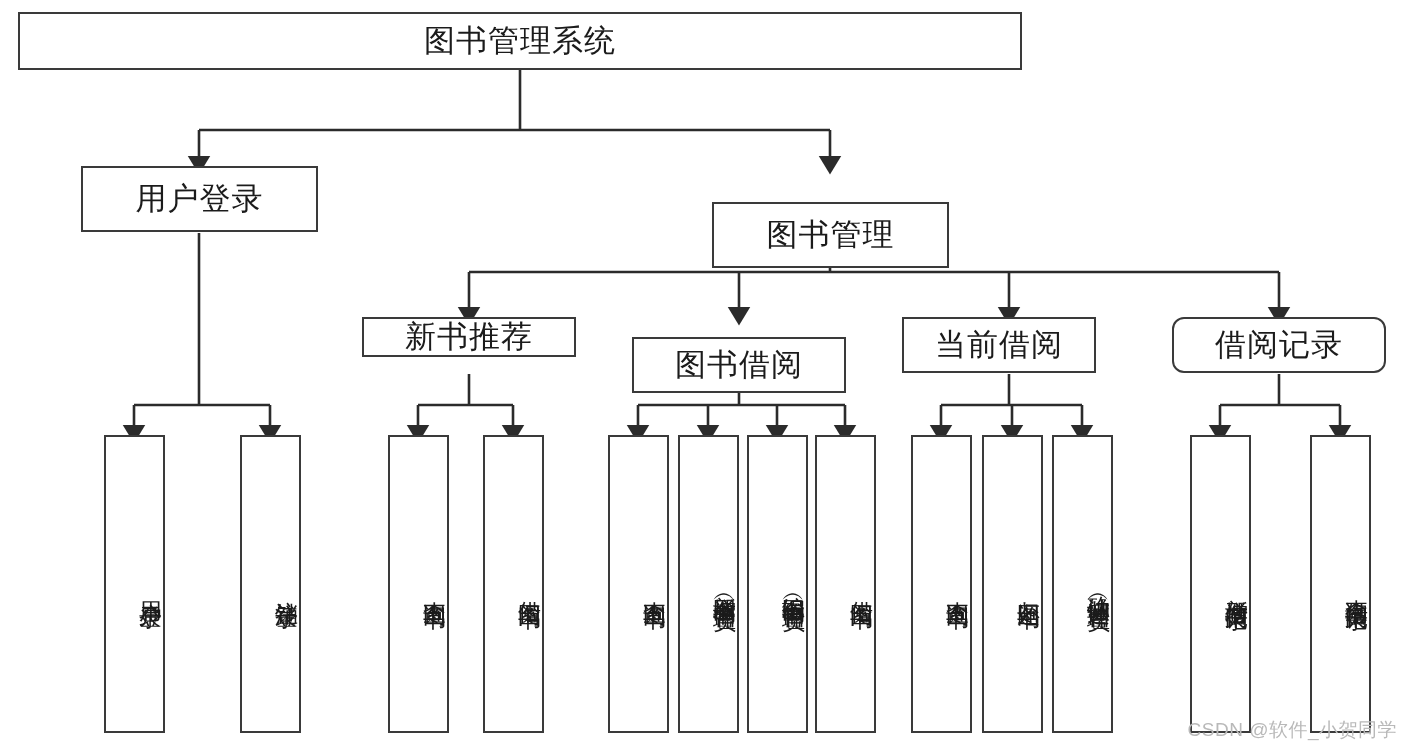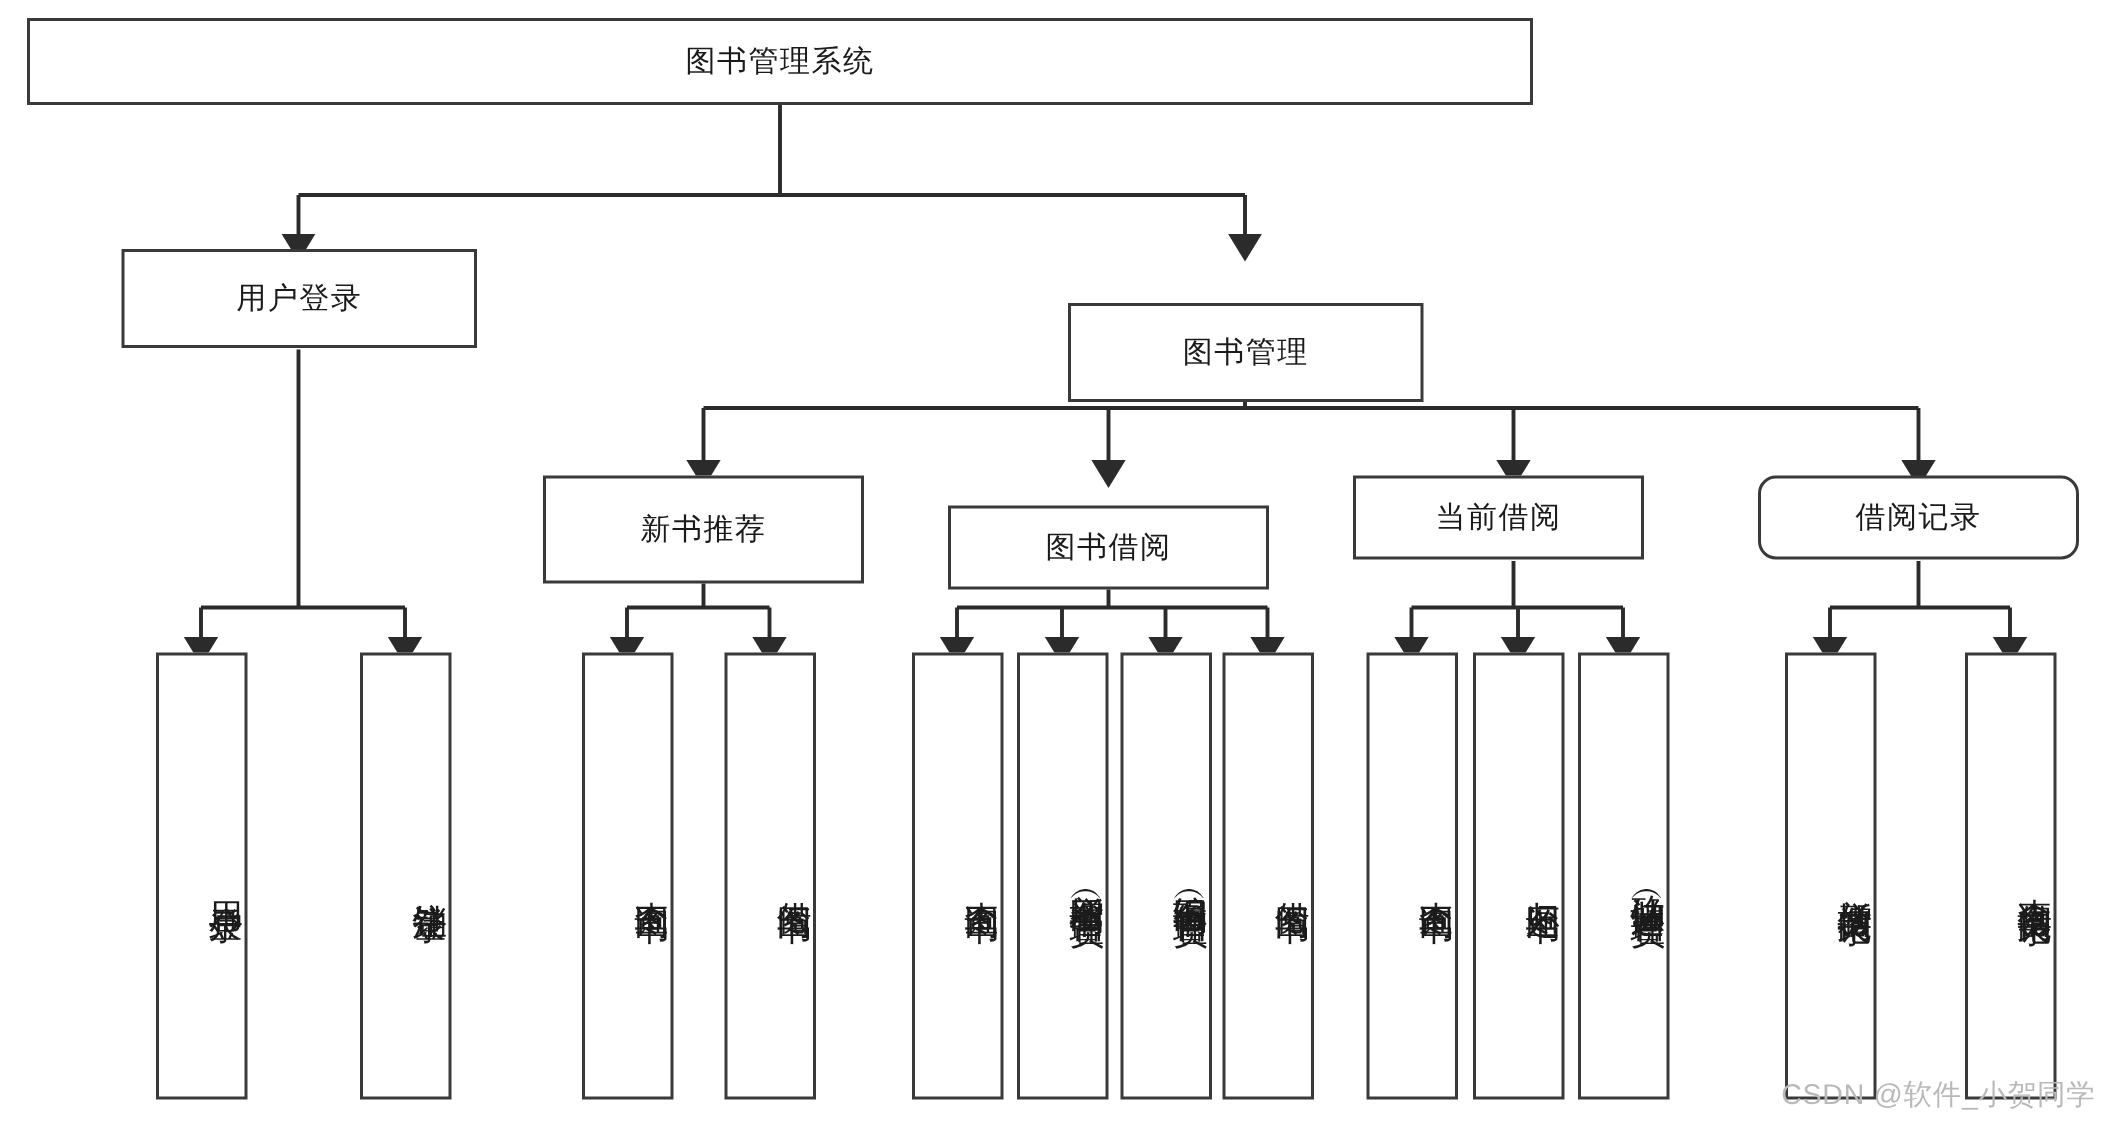--- a/index.html
+++ b/index.html
@@ -17,21 +17,21 @@
     position:absolute;
     box-sizing:border-box;
     background:#ffffff;
     border:2px solid #3a3a3a;
     display:flex;
     align-items:center;
     justify-content:center;
     color:#1b1b1b;
   }
   .node.horiz{
-    font-size:20px;
+    font-size:31px;
     letter-spacing:1px;
     line-height:1.1;
   }
   .node.vert{
     writing-mode:vertical-rl;
     text-orientation:upright;
     font-size:23px;
     line-height:1.12;
     letter-spacing:2px;
     padding-top:6px;
@@ -112,21 +112,21 @@
     <span class="lbl">图书管理系统</span>
   </div>
 
   <div class="node horiz" style="left:81px;top:166px;width:237px;height:66px;">
     <span class="lbl">用户登录</span>
   </div>
   <div class="node horiz" style="left:712px;top:166px;width:237px;height:66px;margin-top:36px;">
     <span class="lbl">图书管理</span>
   </div>
 
-  <div class="node horiz" style="left:362px;top:317px;width:214px;height:72px;">
+  <div class="node horiz" style="left:362px;top:317px;width:214px;height:40px;">
     <span class="lbl">新书推荐</span>
   </div>
   <div class="node horiz" style="left:632px;top:317px;width:214px;height:56px;margin-top:20px;">
     <span class="lbl">图书借阅</span>
   </div>
   <div class="node horiz" style="left:902px;top:317px;width:194px;height:56px;">
     <span class="lbl">当前借阅</span>
   </div>
   <div class="node horiz" style="left:1172px;top:317px;width:214px;height:56px;border-radius:12px;">
     <span class="lbl">借阅记录</span>

